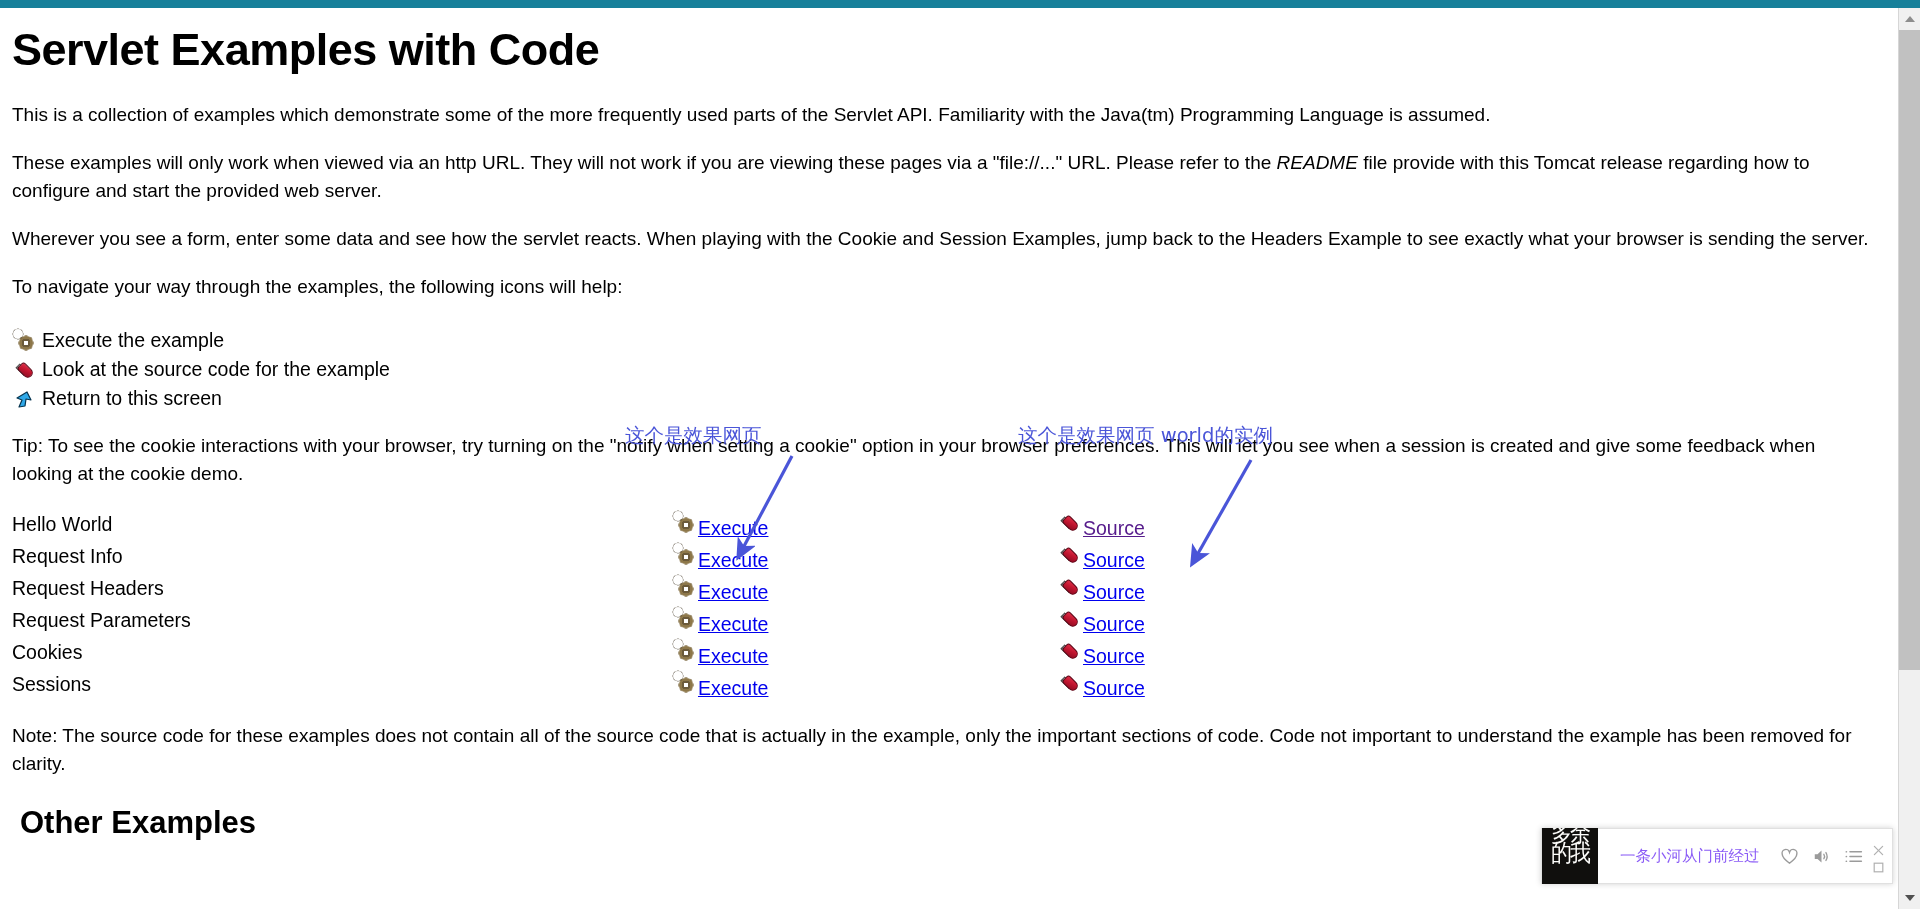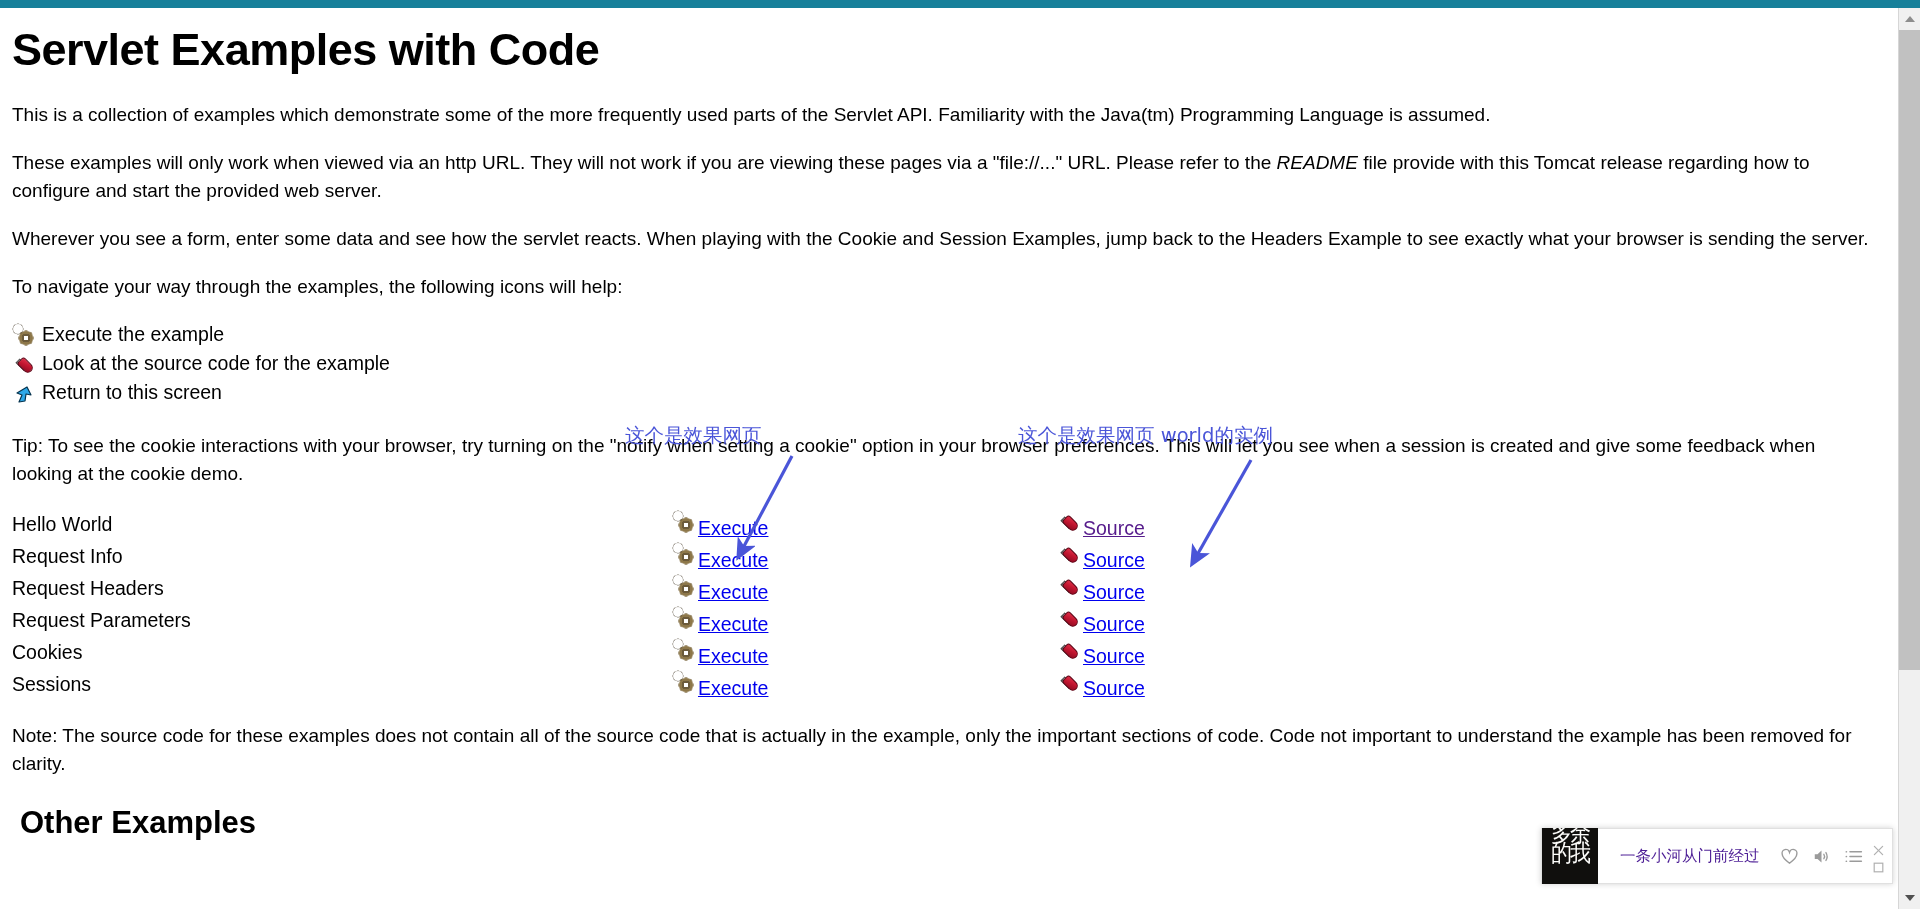--- a/index.html
+++ b/index.html
@@ -62,21 +62,21 @@
   }
   p.tight { margin-bottom: 22px; }
   .ital { font-style: italic; }
 
   
   .legend {
     margin: 0 0 22px 0;
   }
   .legend-row {
     display: flex;
-    align-items: flex-start;
+    align-items: flex-end;
     height: 29px;
     font-size: 19.5px;
     color: #000;
   }
   .legend-row .lbl { margin-left: 6px; }
 
   
   .icon {
     display: inline-block;
     width: 24px;
@@ -238,21 +238,21 @@
     line-height: 17px;
     font-family: "DejaVu Serif", serif;
     transform: scaleY(1.15);
     text-align: center;
     letter-spacing: -2px;
   }
   #song-title {
     flex: 1 1 auto;
     padding-left: 22px;
     font-size: 15.5px;
-    color: #4c1d95;
+    color: #8b5cf6;
     font-family: "DejaVu Sans", "Liberation Sans", sans-serif;
     white-space: nowrap;
   }
   .pl-icons {
     display: flex;
     align-items: center;
     gap: 13px;
     padding-right: 10px;
     color: #9b9b9b;
   }

